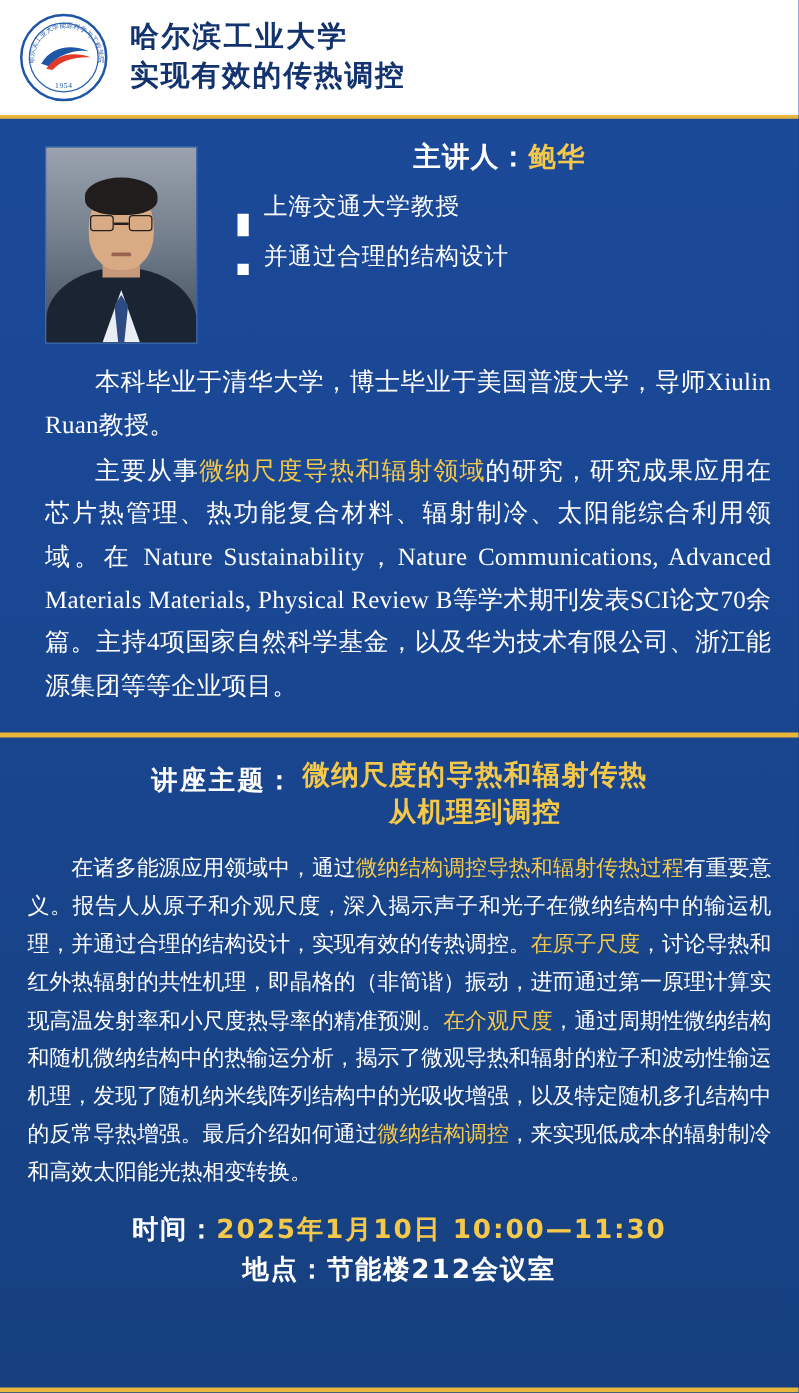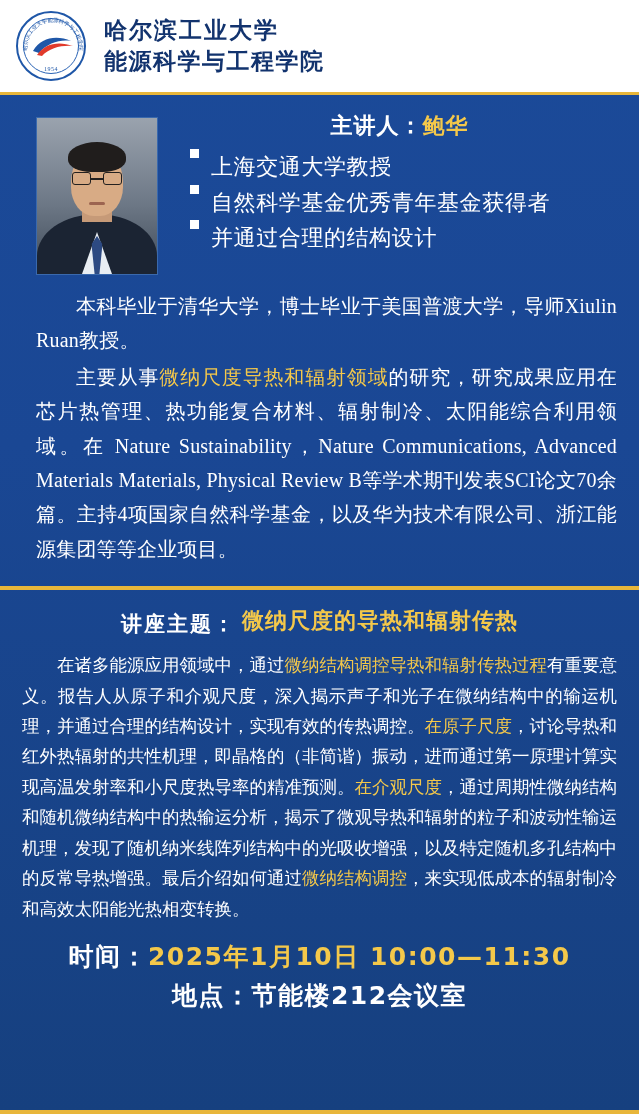--- a/index.html
+++ b/index.html
@@ -198,26 +198,26 @@
   }
   .speaker-title .name {
     color: #f4c84a;
   }
   .bullets {
     list-style: none;
     margin: 0;
     padding: 0 0 0 8px;
   }
   .bullets li {
-    font-size: 22px;
+    font-size: 19px;
     line-height: 1.62;
     letter-spacing: 0.6px;
     display: flex;
-    align-items: flex-start;
-    font-family: Liberation Mono, monospace;
+    align-items: flex-end;
+    font-family: Liberation Serif, serif;
   }
   .bullets li .sq {
     width: 9px; height: 9px;
     background: #ffffff;
     margin-right: 12px;
     flex: none;
     position: relative;
     top: -2px;
   }
 
@@ -280,21 +280,21 @@
   .abstract .hl-gold { color: #f4c84a; }
 
   
   .info {
     margin-top: 14px;
     padding: 0 22px 14px 22px;
     color: #ffffff;
     text-align: center;
   }
   .info .row {
-    font-size: 25px;
+    font-size: 21px;
     font-weight: bold;
     letter-spacing: 1.5px;
     line-height: 1.55;
     font-family: "DejaVu Sans", sans-serif;
   }
   .info .row .val { color: #f4c84a; }
   .info .row.place .val { color: #ffffff; margin-top: 41px; }
   .bottom-rule {
     position: absolute;
     left: 0; right: 0; bottom: 0;
@@ -320,21 +320,21 @@
         </text>
       </svg>
       <svg class="swoosh" viewBox="0 0 44 24">
         <path d="M2 18 C10 4, 26 2, 40 8 C30 6, 16 10, 8 20 Z" fill="#1f57a8"></path>
         <path d="M6 22 C14 10, 28 8, 42 13 C31 12, 18 15, 11 23 Z" fill="#e13a2b"></path>
       </svg>
       <div class="logo-year">1954</div>
     </div>
     <div class="header-titles">
       <div class="l1">哈尔滨工业大学</div>
-      <div class="l2">能源科学与工程学院</div>
+      <div class="l2">实现有效的传热调控</div>
     </div>
   </div>
   <div class="gold-rule"></div>
 
   <div class="speaker-block">
     <div class="speaker-top">
       <div class="portrait">
         <div class="bg"></div>
         <div class="suit"></div>
         <div class="neck"></div>
@@ -353,21 +353,20 @@
         <div class="speaker-title">
           <span>主讲人：</span><span class="name">鲍华</span>
         </div>
         <ul class="bullets">
           <li>
               <span class="sq"></span>
               <span>上海交通大学教授</span>
             </li>
           <li>
               <span class="sq"></span>
-              <span>自然科学基金优秀青年基金获得者</span>
             </li>
           <li>
               <span class="sq"></span>
               <span>并通过合理的结构设计</span>
             </li>
         </ul>
       </div>
     </div>
 
     <div class="bio">
@@ -378,20 +377,21 @@
     </div>
   </div>
 
   <div class="divider"></div>
 
   <div class="topic-block">
     <div class="topic-head">
       <div class="topic-label">讲座主题：</div>
       <div class="topic-lines">
         <div>微纳尺度的导热和辐射传热</div>
+        <div>从机理到调控</div>
       </div>
     </div>
 
     <div class="abstract">
       <p>
         <span>在诸多能源应用领域中，通过</span><span class="hl-gold">微纳结构调控导热和辐射传热过程</span><span class="hl-gold" style="color:#ffffff">有重要意义。报告人从原子和介观尺度，深入揭示声子和光子在微纳结构中的输运机理，并通过合理的结构设计，实现有效的传热调控。</span><span class="hl-gold">在原子尺度</span><span>，讨论导热和红外热辐射的共性机理，即晶格的（非简谐）振动，进而通过第一原理计算实现高温发射率和小尺度热导率的精准预测。</span><span class="hl-gold">在介观尺度</span><span>，通过周期性微纳结构和随机微纳结构中的热输运分析，揭示了微观导热和辐射的粒子和波动性输运机理，发现了随机纳米线阵列结构中的光吸收增强，以及特定随机多孔结构中的反常导热增强。最后介绍如何通过</span><span class="hl-gold">微纳结构调控</span><span>，来实现低成本的辐射制冷和高效太阳能光热相变转换。</span>
       </p>
     </div>
   </div>
 

